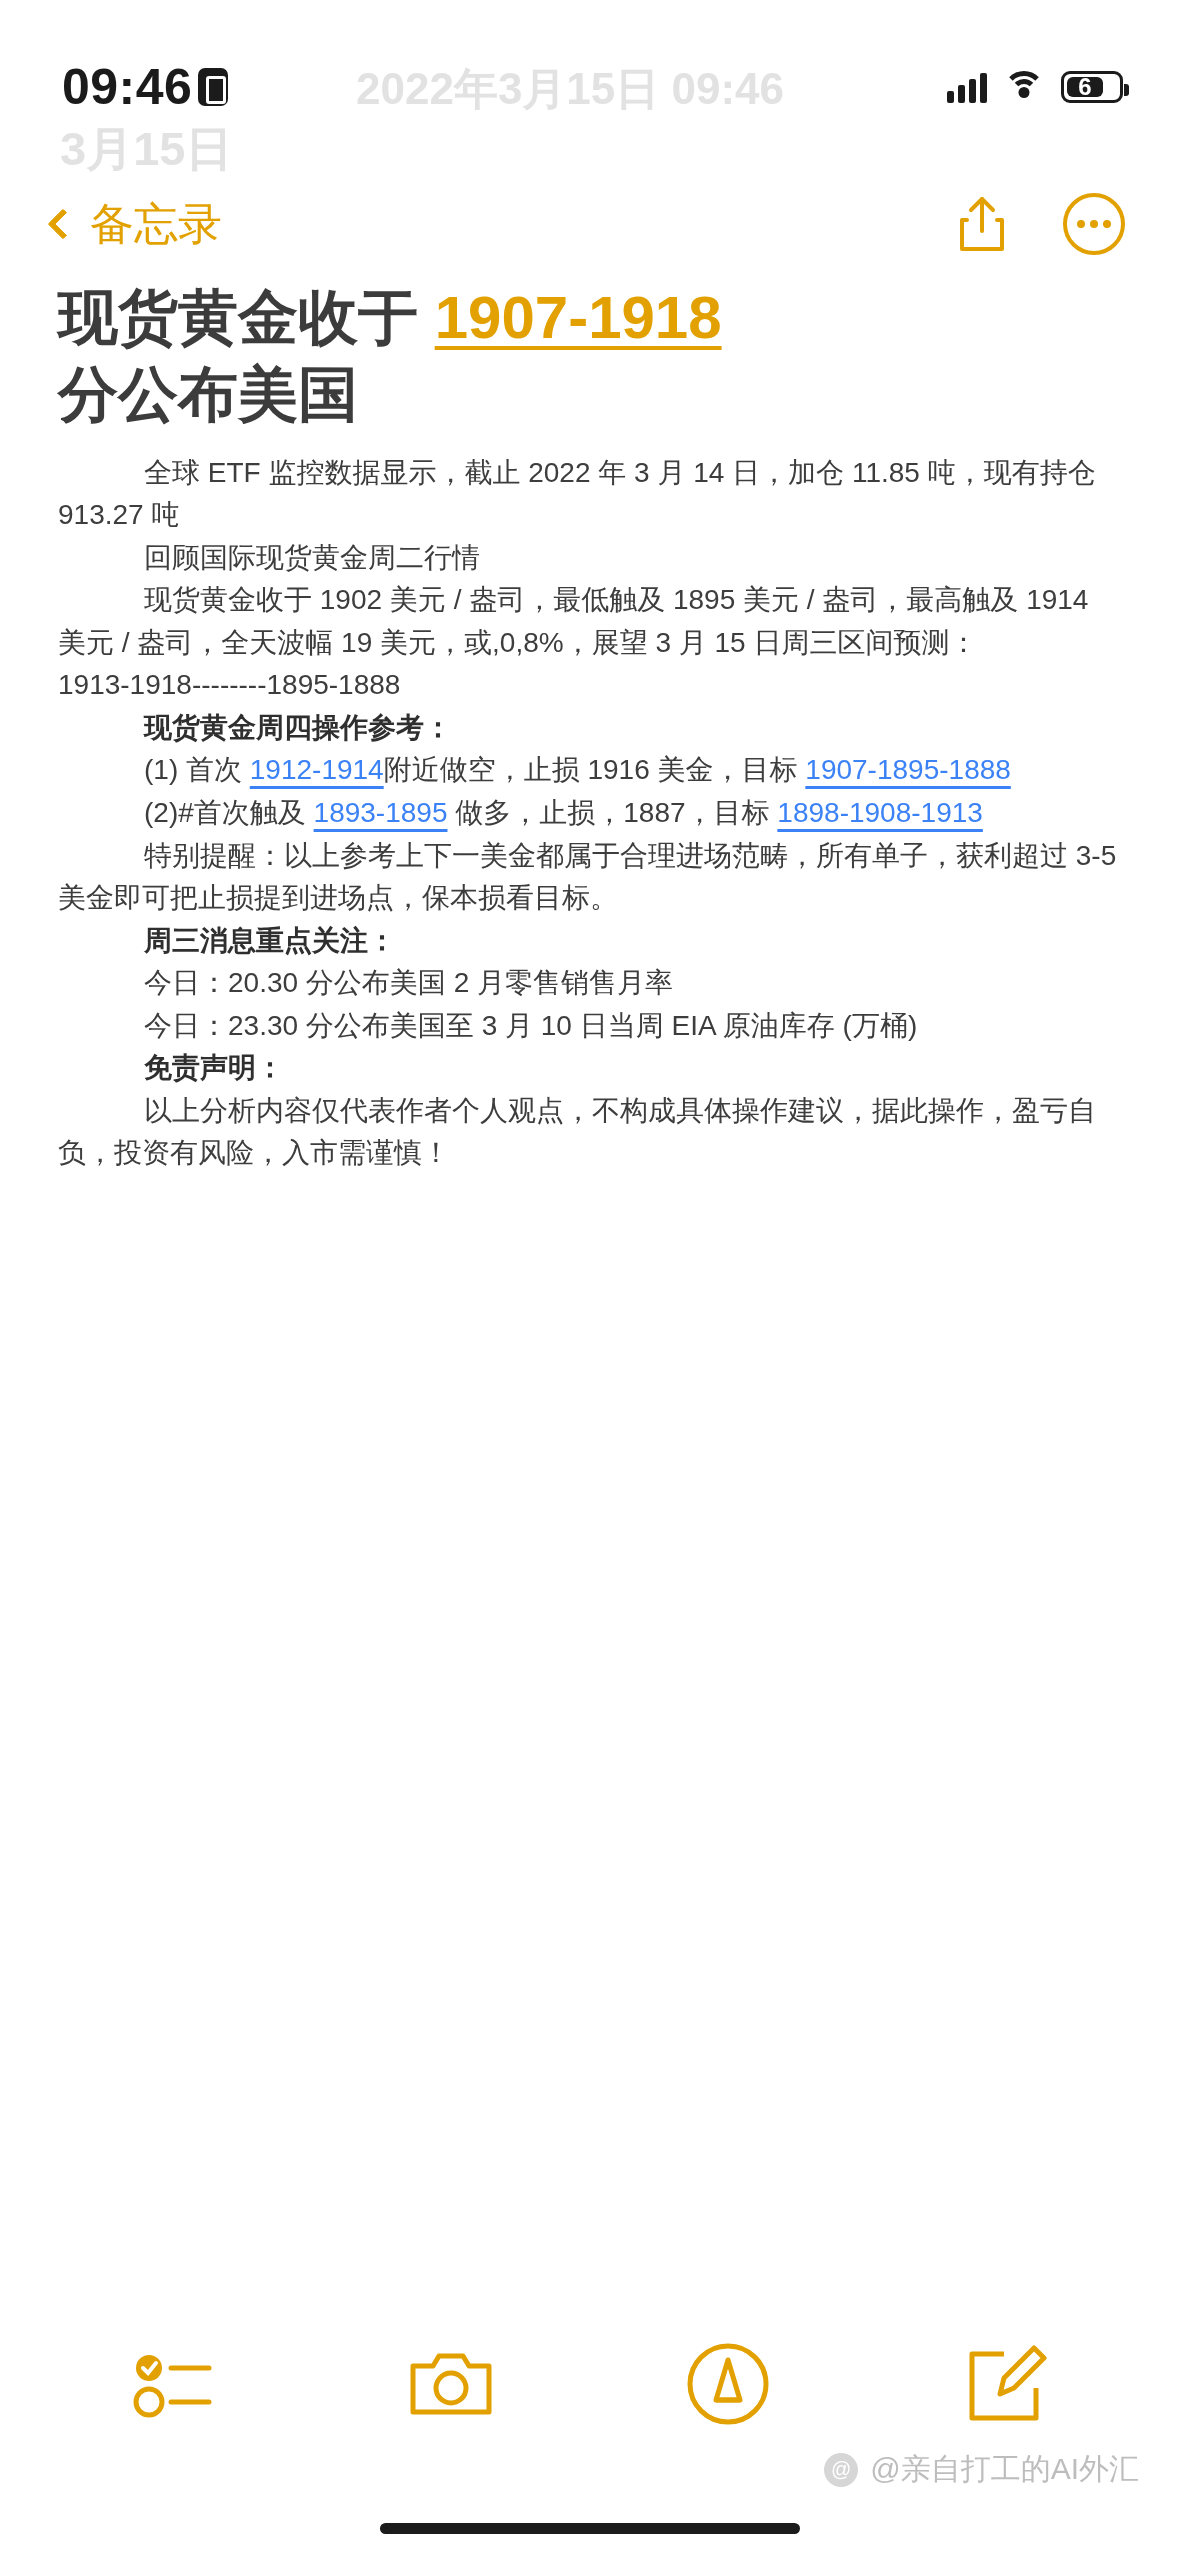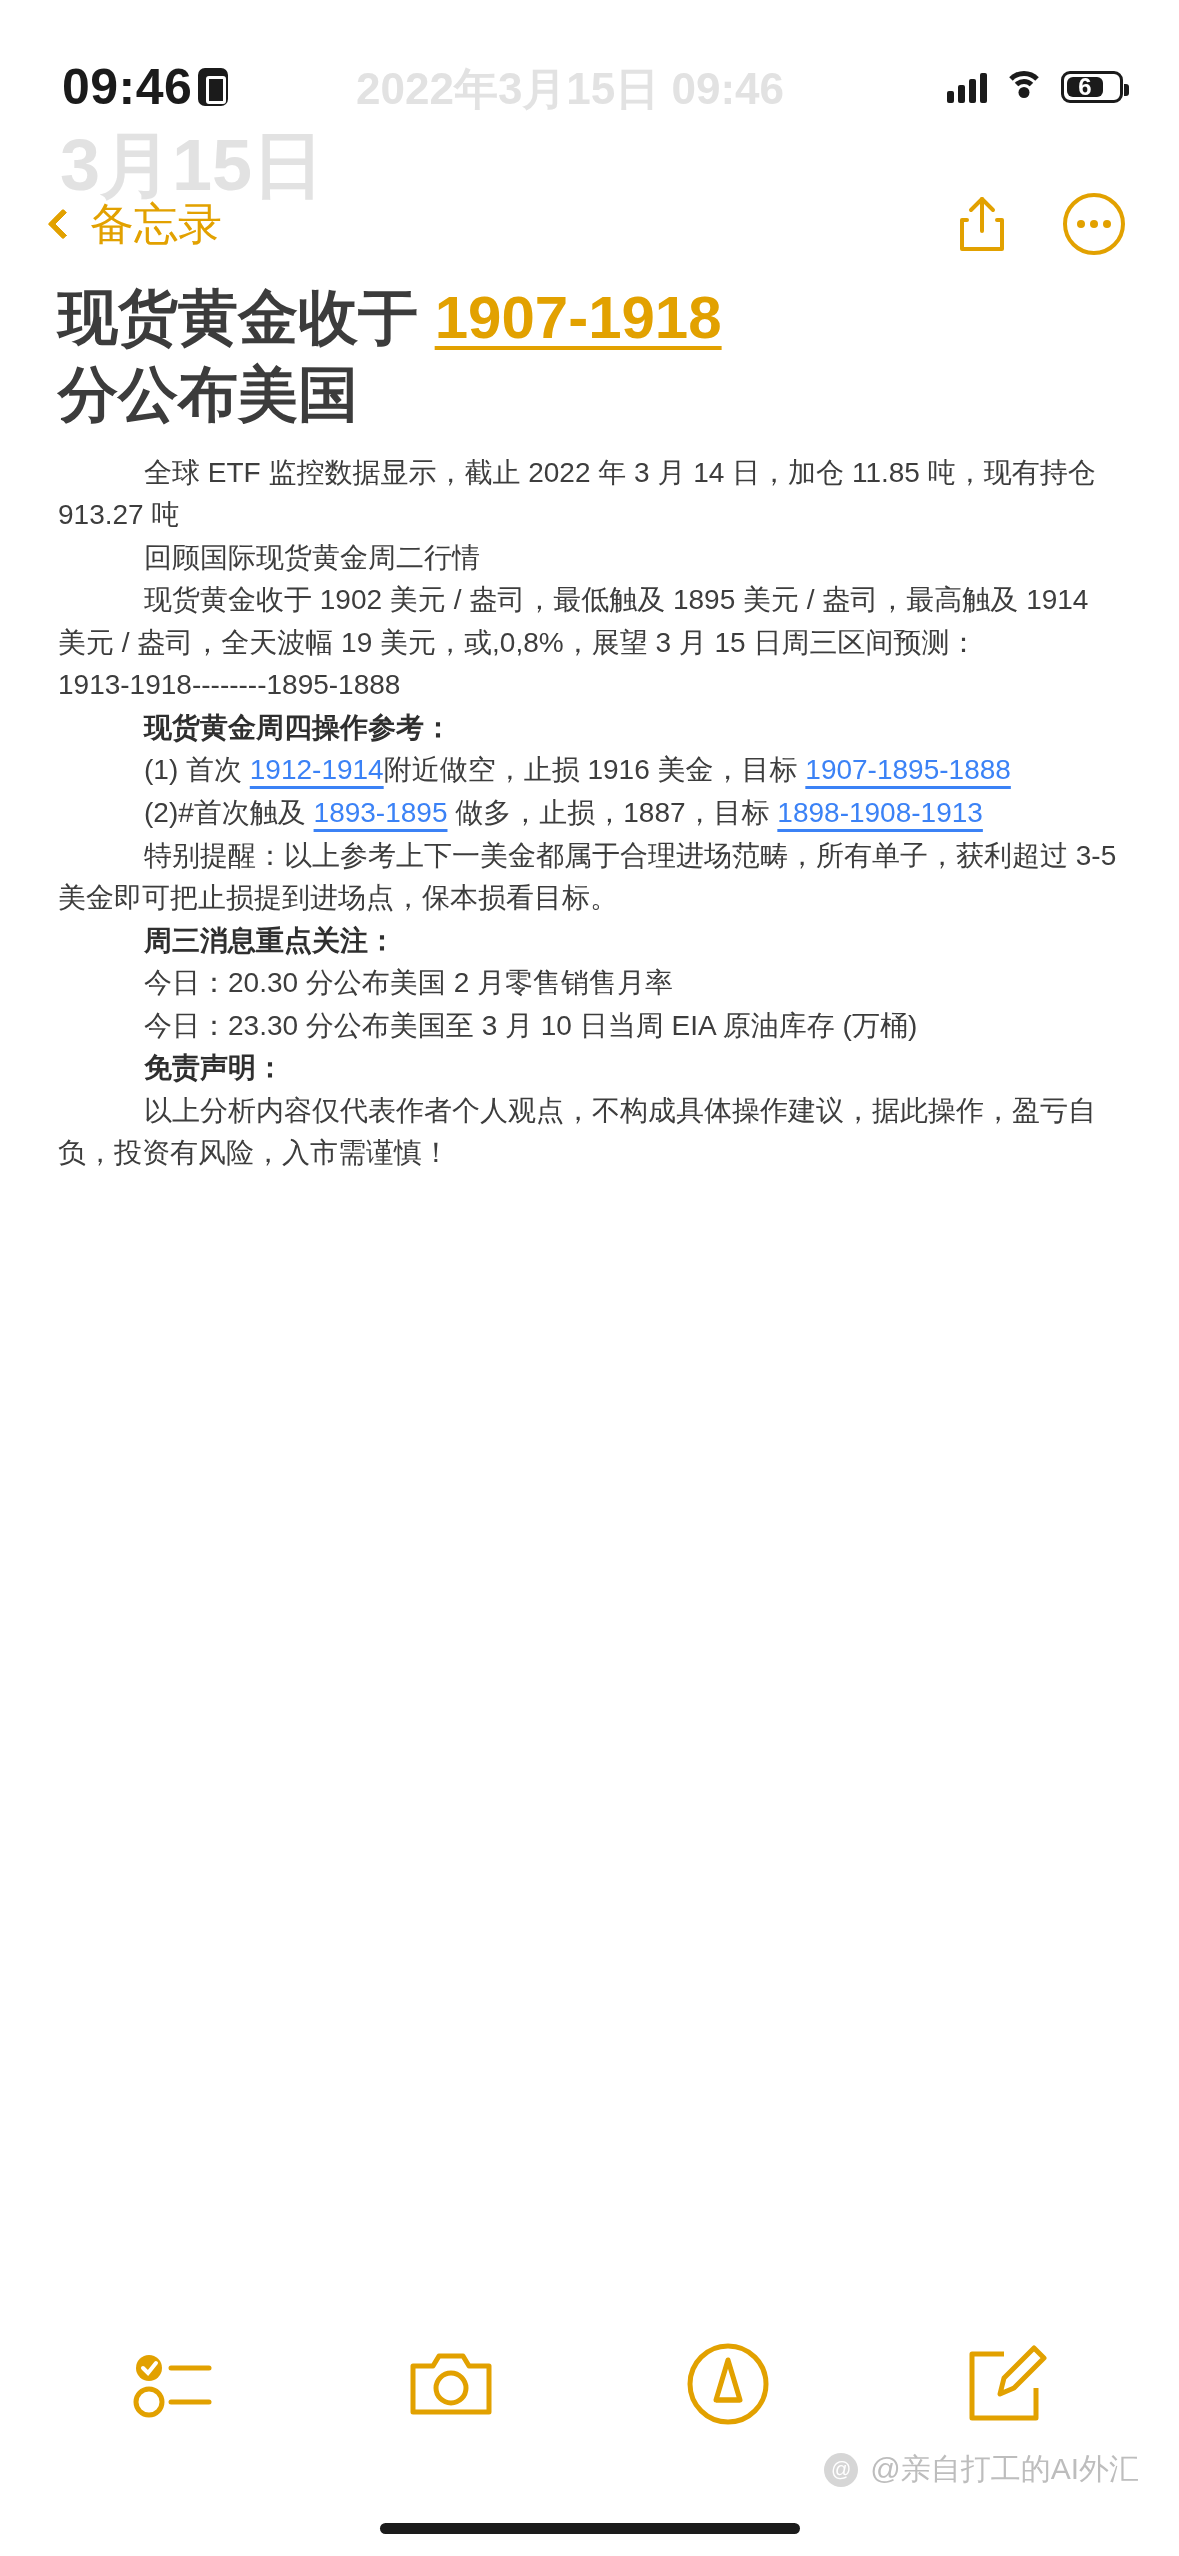--- a/index.html
+++ b/index.html
@@ -72,21 +72,21 @@
     position: relative; font-size: 24px; color:#fff; font-weight: bold;
     z-index:2; margin-right: 14px;
   }
 
   
   .ghost {
     position: absolute; color: #e2e2e2; font-weight: 700;
     pointer-events: none; user-select: none; white-space: nowrap;
   }
   .ghost-1 { top: 60px; left: 345px; font-size: 44px; margin-left: 11px; }
-  .ghost-2 { top: 118px; left: 60px; font-size: 72px; }
+  .ghost-2 { top: 118px; left: 60px; font-size: 47px; }
 
   
   .nav-bar {
     position: absolute; top: 178px; left: 0; right: 0; height: 92px;
     display: flex; align-items: center; padding: 0 52px; text-align: center;
   }
   .back-group { display: flex; align-items: center; gap: 10px; cursor: pointer; }
   .chev {
     width: 22px; height: 22px; border-left: 6px solid #E2A100;
     border-bottom: 6px solid #E2A100; transform: rotate(45deg);

